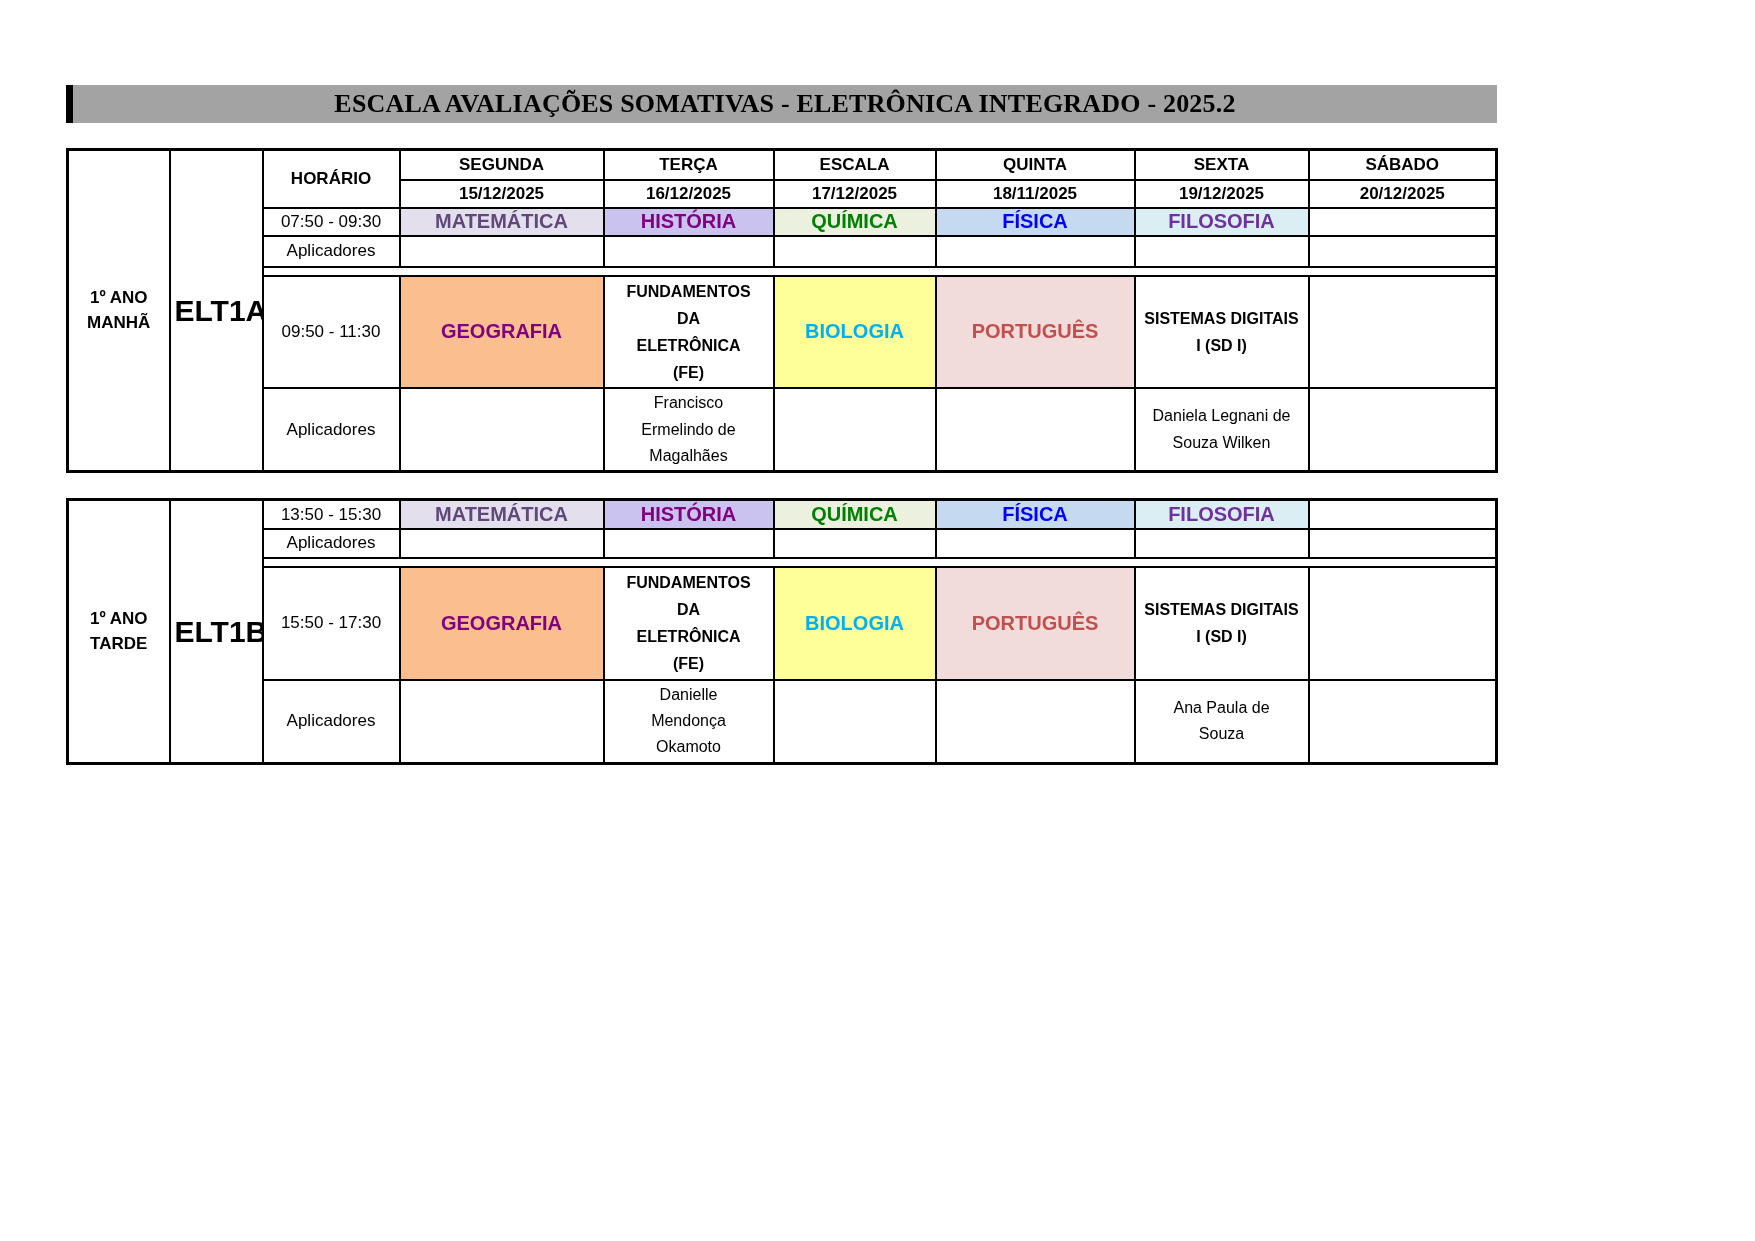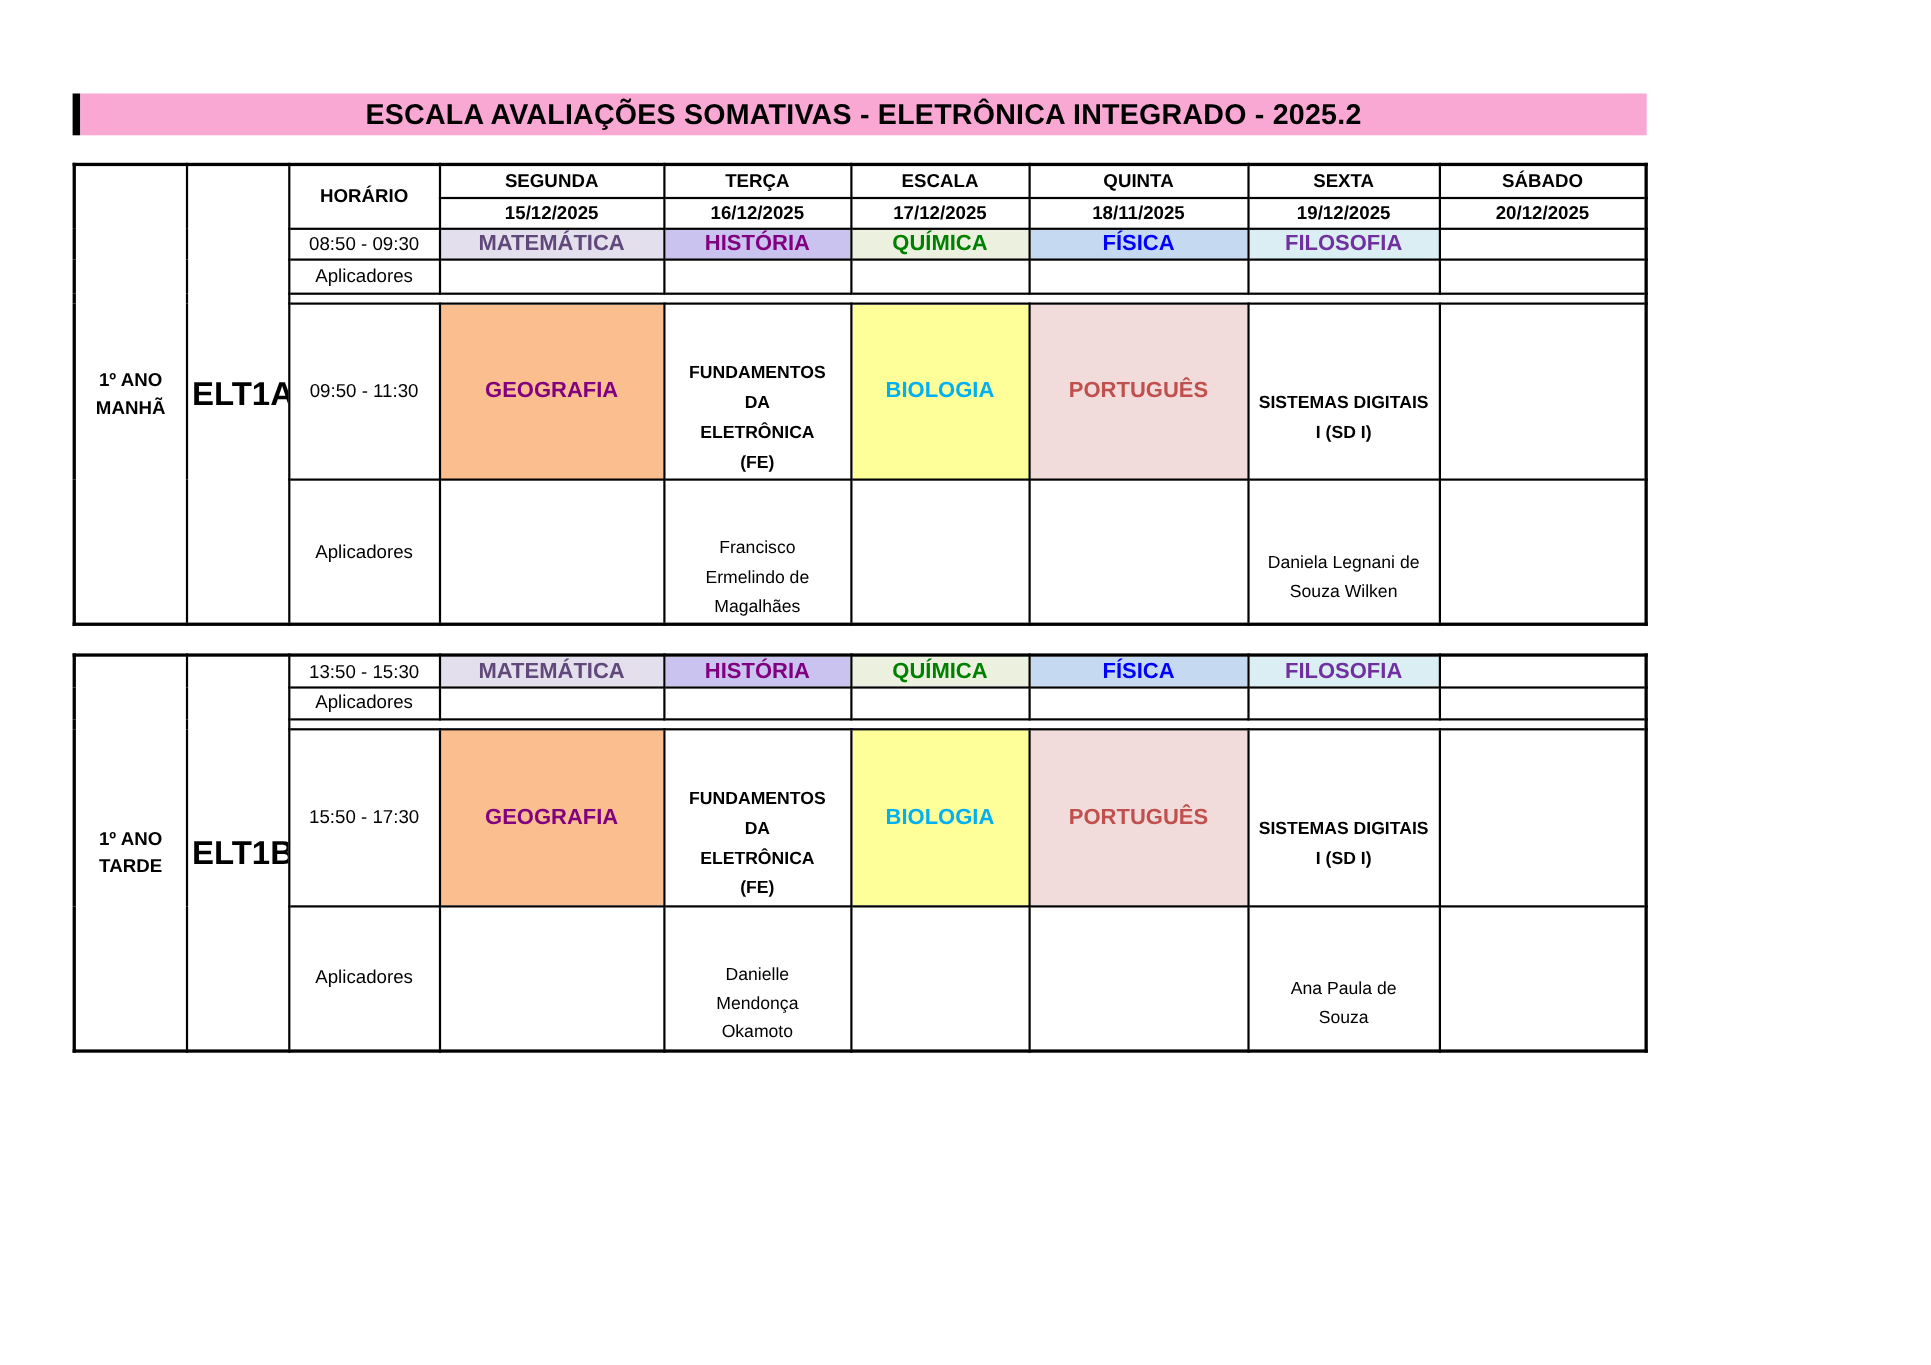--- a/index.html
+++ b/index.html
@@ -37,30 +37,30 @@
   td.classcell { font-weight:bold; font-size:30px; }
   td.daycell, td.datecell, td.horariocell { font-weight:bold; font-size:17px; }
   td.timecell { font-size:17px; }
   td.aplabel  { font-size:17px; }
   td.subject  { font-weight:bold; font-size:20px; }
   td.subject2 { font-weight:bold; font-size:16px; line-height:1.7; }
   td.applier  { font-size:16px; line-height:1.65; }
   td.sepcell  { background:#000; padding:0; height:9px; border:2px solid #000; }
   .h30{height:30px} .h28{height:28px} .h29{height:29px} .h31{height:31px}
   .h84{height:84px} .h83{height:83px} .h85{height:85px} .h82{height:82px}
-  span.wrap { display:inline-block;margin-top:48px; }
+  span.wrap { display:inline-block; }
   .mw130{max-width:130px} .mw158{max-width:158px} .mw105{max-width:105px}
   .mw92{max-width:92px}  .mw100{max-width:100px}
 </style>
 </head>
 <body>
 
 <div class="titlewrap">
   <div class="title-accent" style="background-color: rgb(0, 0, 0);"></div>
-  <div class="titlebar" style="background-color: #f9a8d4;">ESCALA AVALIAÇÕES SOMATIVAS - ELETRÔNICA INTEGRADO - 2025.2</div>
+  <div class="titlebar" style="background-color: #a3a3a3; font-family: Liberation Serif, serif;">ESCALA AVALIAÇÕES SOMATIVAS - ELETRÔNICA INTEGRADO - 2025.2</div>
 </div>
 
 <table class="sched">
   <colgroup>
     <col style="width:102px">
       <col style="width:93px">
       <col style="width:137px">
     <col style="width:204px">
       <col style="width:170px">
       <col style="width:162px">
@@ -82,21 +82,21 @@
   </tr>
   <tr class="h28">
     <td class="datecell">15/12/2025</td>
     <td class="datecell">16/12/2025</td>
     <td class="datecell">17/12/2025</td>
     <td class="datecell">18/11/2025</td>
     <td class="datecell">19/12/2025</td>
     <td class="datecell">20/12/2025</td>
   </tr>
   <tr class="h28">
-    <td class="timecell">08:50 - 09:30</td>
+    <td class="timecell">07:50 - 09:30</td>
     <td class="subject" style="background-color: rgb(228, 223, 236); color: rgb(96, 73, 122);">MATEMÁTICA</td>
     <td class="subject" style="background-color: rgb(203, 195, 239); color: rgb(128, 0, 128);">HISTÓRIA</td>
     <td class="subject" style="background-color: rgb(235, 241, 222); color: rgb(0, 128, 0);">QUÍMICA</td>
     <td class="subject" style="background-color: rgb(197, 217, 241); color: rgb(0, 0, 255);">FÍSICA</td>
     <td class="subject" style="background-color: rgb(218, 238, 243); color: rgb(112, 48, 160);">FILOSOFIA</td>
     <td></td>
   </tr>
   <tr class="h31">
     <td class="aplabel">Aplicadores</td>
     <td></td>

